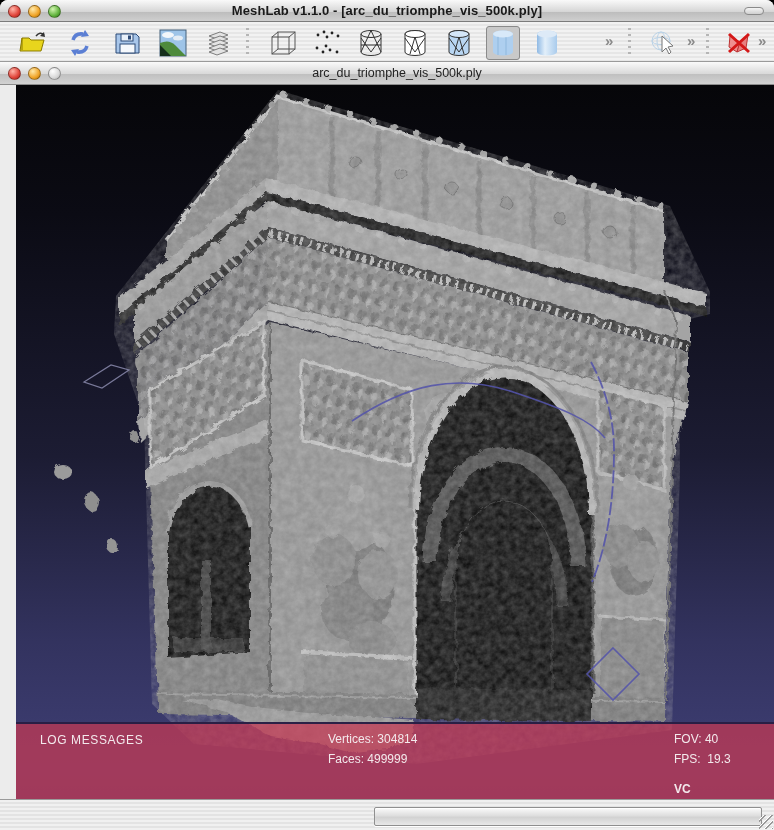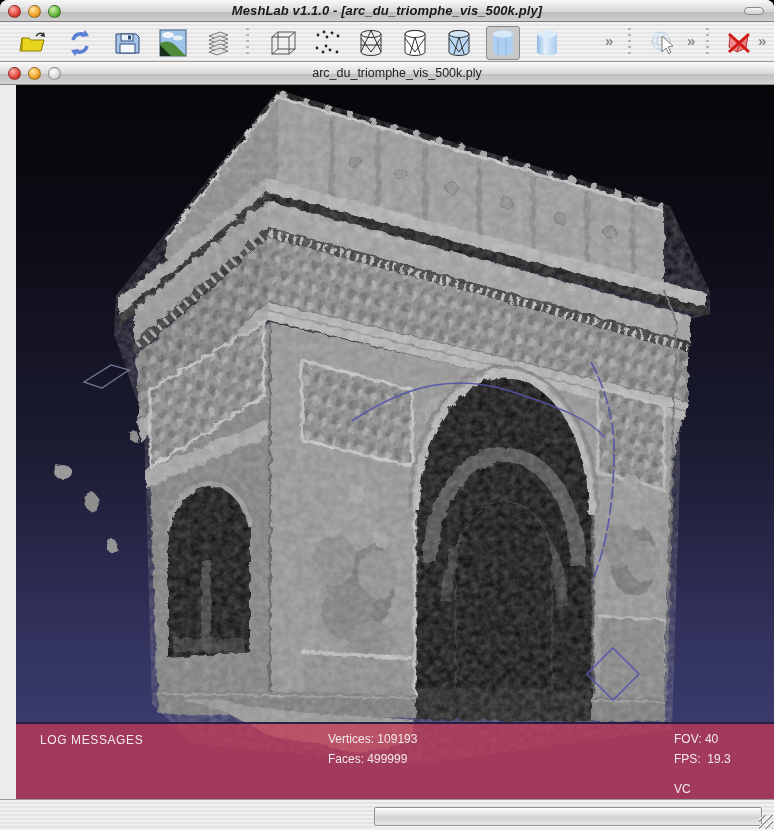--- a/index.html
+++ b/index.html
@@ -2,21 +2,21 @@
 <html><head>
 <meta charset="utf-8">
 <style>
   html,body{margin:0;padding:0;background:#000;font-family:"Liberation Sans",sans-serif;}
   *{box-sizing:border-box;}
   .window{position:relative;width:774px;height:830px;background:#ececec;border-radius:8px 8px 0 0;overflow:hidden;}
 
   
   .titlebar{position:absolute;left:0;top:0;width:774px;height:22px;
     background:linear-gradient(#f9f9f9,#d6d6d6 55%,#bcbcbc 56%,#cfcfcf);
-    border-bottom:1px solid #7c7c7c;font-style:italic;}
+    border-bottom:1px solid #7c7c7c;}
   .titlebar .title{position:absolute;left:0;right:0;top:3px;text-align:center;
     font-size:13px;font-weight:bold;color:#1a1a1a;letter-spacing:0.1px;}
   .tl{position:absolute;top:5px;width:13px;height:13px;border-radius:50%;border:1px solid rgba(0,0,0,.35);}
   .tl.red{background:radial-gradient(circle at 35% 30%,#ffb3a7,#e0443a 60%,#9c2018);}
   .tl.yellow{background:radial-gradient(circle at 35% 30%,#ffe9a8,#f0a429 60%,#a96a00);}
   .tl.green{background:radial-gradient(circle at 35% 30%,#d2f5b0,#62b43e 60%,#2d6e14);}
   .tl.gray{background:radial-gradient(circle at 35% 30%,#ffffff,#d9d9d9 60%,#aaaaaa);}
   .lozenge{position:absolute;right:10px;top:7px;width:20px;height:8px;border:1px solid #8a8a8a;
     border-radius:5px;background:linear-gradient(#f4f4f4,#cfcfcf);}
 
@@ -43,21 +43,21 @@
   .viewport svg{position:absolute;left:0;top:0;}
 
   .logbar{position:absolute;left:0;bottom:0;width:774px;height:77px;
     background:rgba(195,57,84,0.75);border-top:2px solid rgba(28,28,66,0.9);color:#f3e9ec;font-size:12px;}
   .logbar span{position:absolute;white-space:pre;}
   .log-title{left:24px;top:9px;letter-spacing:0.6px;}
   .stat-vertices{left:312px;top:8px;}
   .stat-faces{left:312px;top:28px;}
   .stat-fov{left:658px;top:8px;}
   .stat-fps{left:658px;top:28px;}
-  .stat-vc{left:658px;top:58px;}
+  .stat-vc{left:658px;top:58px;font-weight:bold;}
 
   
   .statusbar{position:absolute;left:0;top:799px;width:774px;height:31px;
     background:repeating-linear-gradient(#f0f0f0 0 2px,#e3e3e3 2px 4px);
     border-top:1px solid #9a9a9a;}
   .progress{position:absolute;left:374px;top:7px;width:388px;height:19px;
     border:1px solid #8f8f8f;border-radius:2px;
     background:linear-gradient(#fbfbfb,#dedede 45%,#d2d2d2 55%,#e8e8e8);
     box-shadow:inset 0 1px 1px #ffffff, 0 1px 0 #ffffff;}
   .grip{position:absolute;right:1px;bottom:1px;width:14px;height:14px;
@@ -401,21 +401,21 @@
       <g stroke="#5454aa" fill="none" opacity="0.88">
         <path d="M336,421 C390,385 440,372 500,393 C545,408 575,420 589,438" stroke-width="1.6"></path>
         <path d="M575,362 C590,390 598,420 598,450 C598,505 590,548 576,582" stroke-width="1.8" stroke-dasharray="13 3"></path>
         <path d="M597,648 L623,674 L597,700 L571,674 Z" stroke-width="1.6"></path>
         <path d="M68,382 L95,365 L113,370 L86,388 Z" stroke="#8888aa" stroke-width="1.2"></path>
       </g>
     </svg>
 
     <div class="logbar">
       <span class="log-title">LOG MESSAGES</span>
-      <span class="stat-vertices">Vertices: 109193</span>
+      <span class="stat-vertices">Vertices: 304814</span>
       <span class="stat-faces">Faces: 499999</span>
       <span class="stat-fov">FOV: 40</span>
       <span class="stat-fps">FPS:  19.3</span>
       <span class="stat-vc">VC</span>
     </div>
   </div>
 
   <div class="statusbar">
     <div class="progress"></div>
     <div class="grip"></div>

